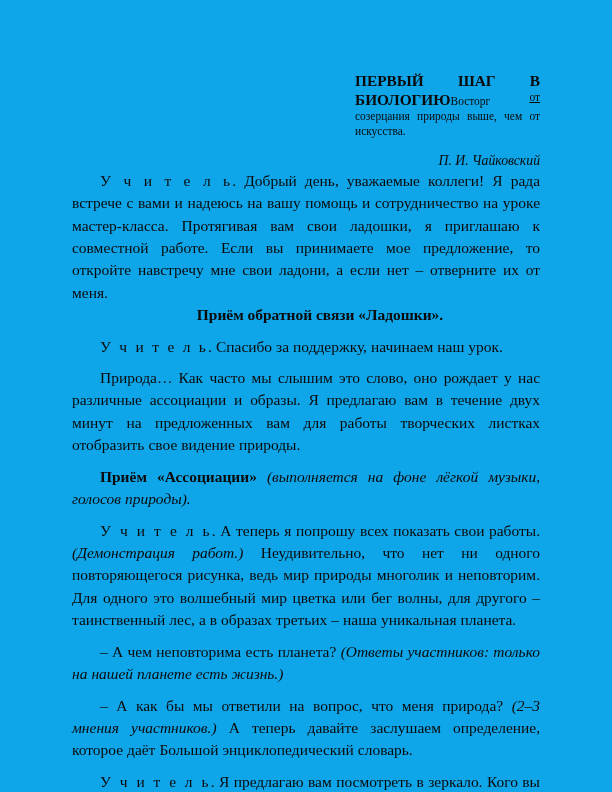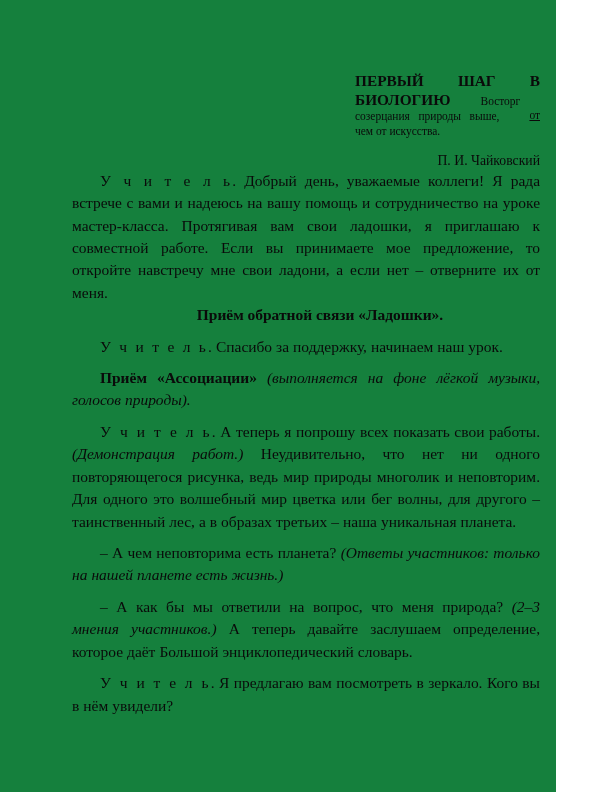--- a/index.html
+++ b/index.html
@@ -2,23 +2,23 @@
 <html><head>
 <meta charset="utf-8">
 <style>
   html, body {
     margin: 0;
     padding: 0;
     background: #ffffff;
   }
   .page {
     position: relative;
-    width: 556px;
+    width: 612px;
     height: 792px;
-    background: #15803d;
+    background: #0ea5e9;
     overflow: hidden;
     font-family: "Liberation Serif", "DejaVu Serif", serif;
     color: #0a0a0a;
   }
   .content {
     position: absolute;
     left: 72px;
     top: 72px;
     width: 468px;
   }
@@ -43,30 +43,30 @@
     margin: 0;
     word-spacing: 0.02em;
   }
   .title-epigraph .titlepart {
     font-weight: bold;
     font-size: 11.5pt;
   }
   .title-epigraph .epi {
     font-weight: normal;
     font-size: 8.6pt;
-    padding-left: 30px;
   }
   .epigraph-rest {
     font-size: 8.6pt;
     line-height: 1.30;
     text-align: justify;
     text-align-last: left;
     margin: 0;
   }
   .epigraph-author {
+    font-style: italic;
     font-size: 10.3pt;
     text-align: right;
     margin: 14px 0 0 0;
     line-height: 1.2;
   }
 
   
   p.body {
     font-size: 11.6pt;
     line-height: 1.45;
@@ -115,20 +115,21 @@
       <div class="epigraph-rest">созерцания природы выше, чем от искусства.</div>
       <div class="epigraph-author">П. И. Чайковский</div>
     </div>
 
     <p class="body firstblock"><span class="sp">У ч и т е л ь</span><span>. Добрый день, уважаемые коллеги! Я рада встрече с вами и надеюсь на вашу помощь и сотрудничество на уроке мастер-класса. Протягивая вам свои ладошки, я приглашаю к совместной работе. Если вы принимаете мое предложение, то откройте навстречу мне свои ладони, а если нет – отверните их от меня.</span></p>
 
     <p class="heading gap">Приём обратной связи «Ладошки».</p>
 
     <p class="body gap"><span class="sp">У ч и т е л ь</span><span>. Спасибо за поддержку, начинаем наш урок.</span></p>
 
+    <p class="body gap">Природа… Как часто мы слышим это слово, оно рождает у нас различные ассоциации и образы. Я предлагаю вам в течение двух минут на предложенных вам для работы творческих листках отобразить свое видение природы.</p>
 
     <p class="body gap"><span class="b">Приём «Ассоциации»</span><span class="i"> (выполняется на фоне лёгкой музыки, голосов природы).</span></p>
 
     <p class="body gap"><span class="sp">У ч и т е л ь</span><span>. А теперь я попрошу всех показать свои работы. </span><span class="i">(Демонстрация работ.)</span><span> Неудивительно, что нет ни одного повторяющегося рисунка, ведь мир природы многолик и неповторим. Для одного это волшебный мир цветка или бег волны, для другого – таинственный лес, а в образах третьих – наша уникальная планета.</span></p>
 
     <p class="body gap"><span>– А чем неповторима есть планета? </span><span class="i">(Ответы участников: только на нашей планете есть жизнь.)</span></p>
 
     <p class="body gap"><span>– А как бы мы ответили на вопрос, что меня природа? </span><span class="i">(2–3 мнения участников.)</span><span> А теперь давайте заслушаем определение, которое даёт Большой энциклопедический словарь.</span></p>
 
     <p class="body gap"><span class="sp">У ч и т е л ь</span><span>. Я предлагаю вам посмотреть в зеркало. Кого вы в нём увидели? </span></p>

